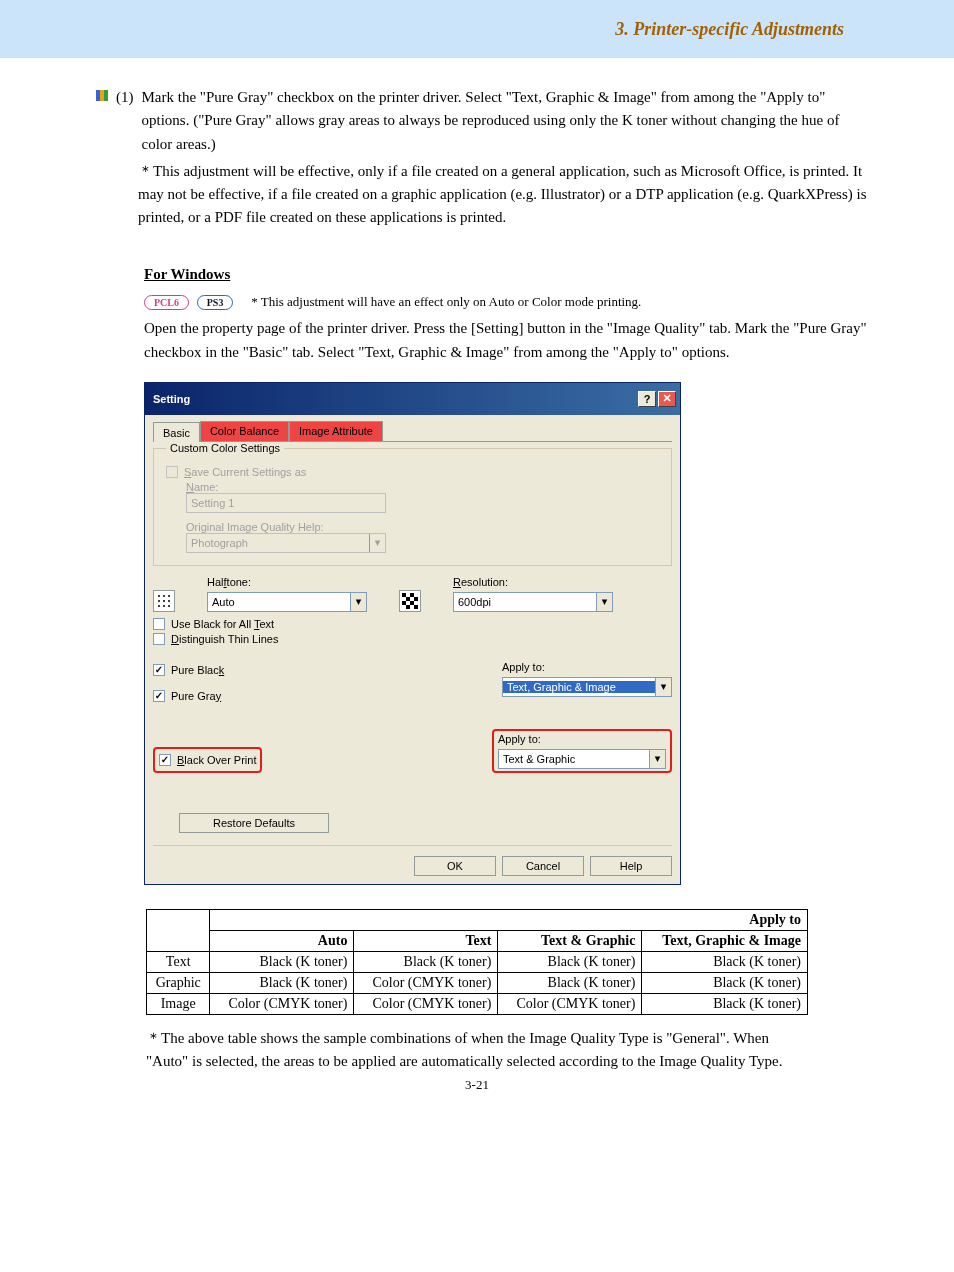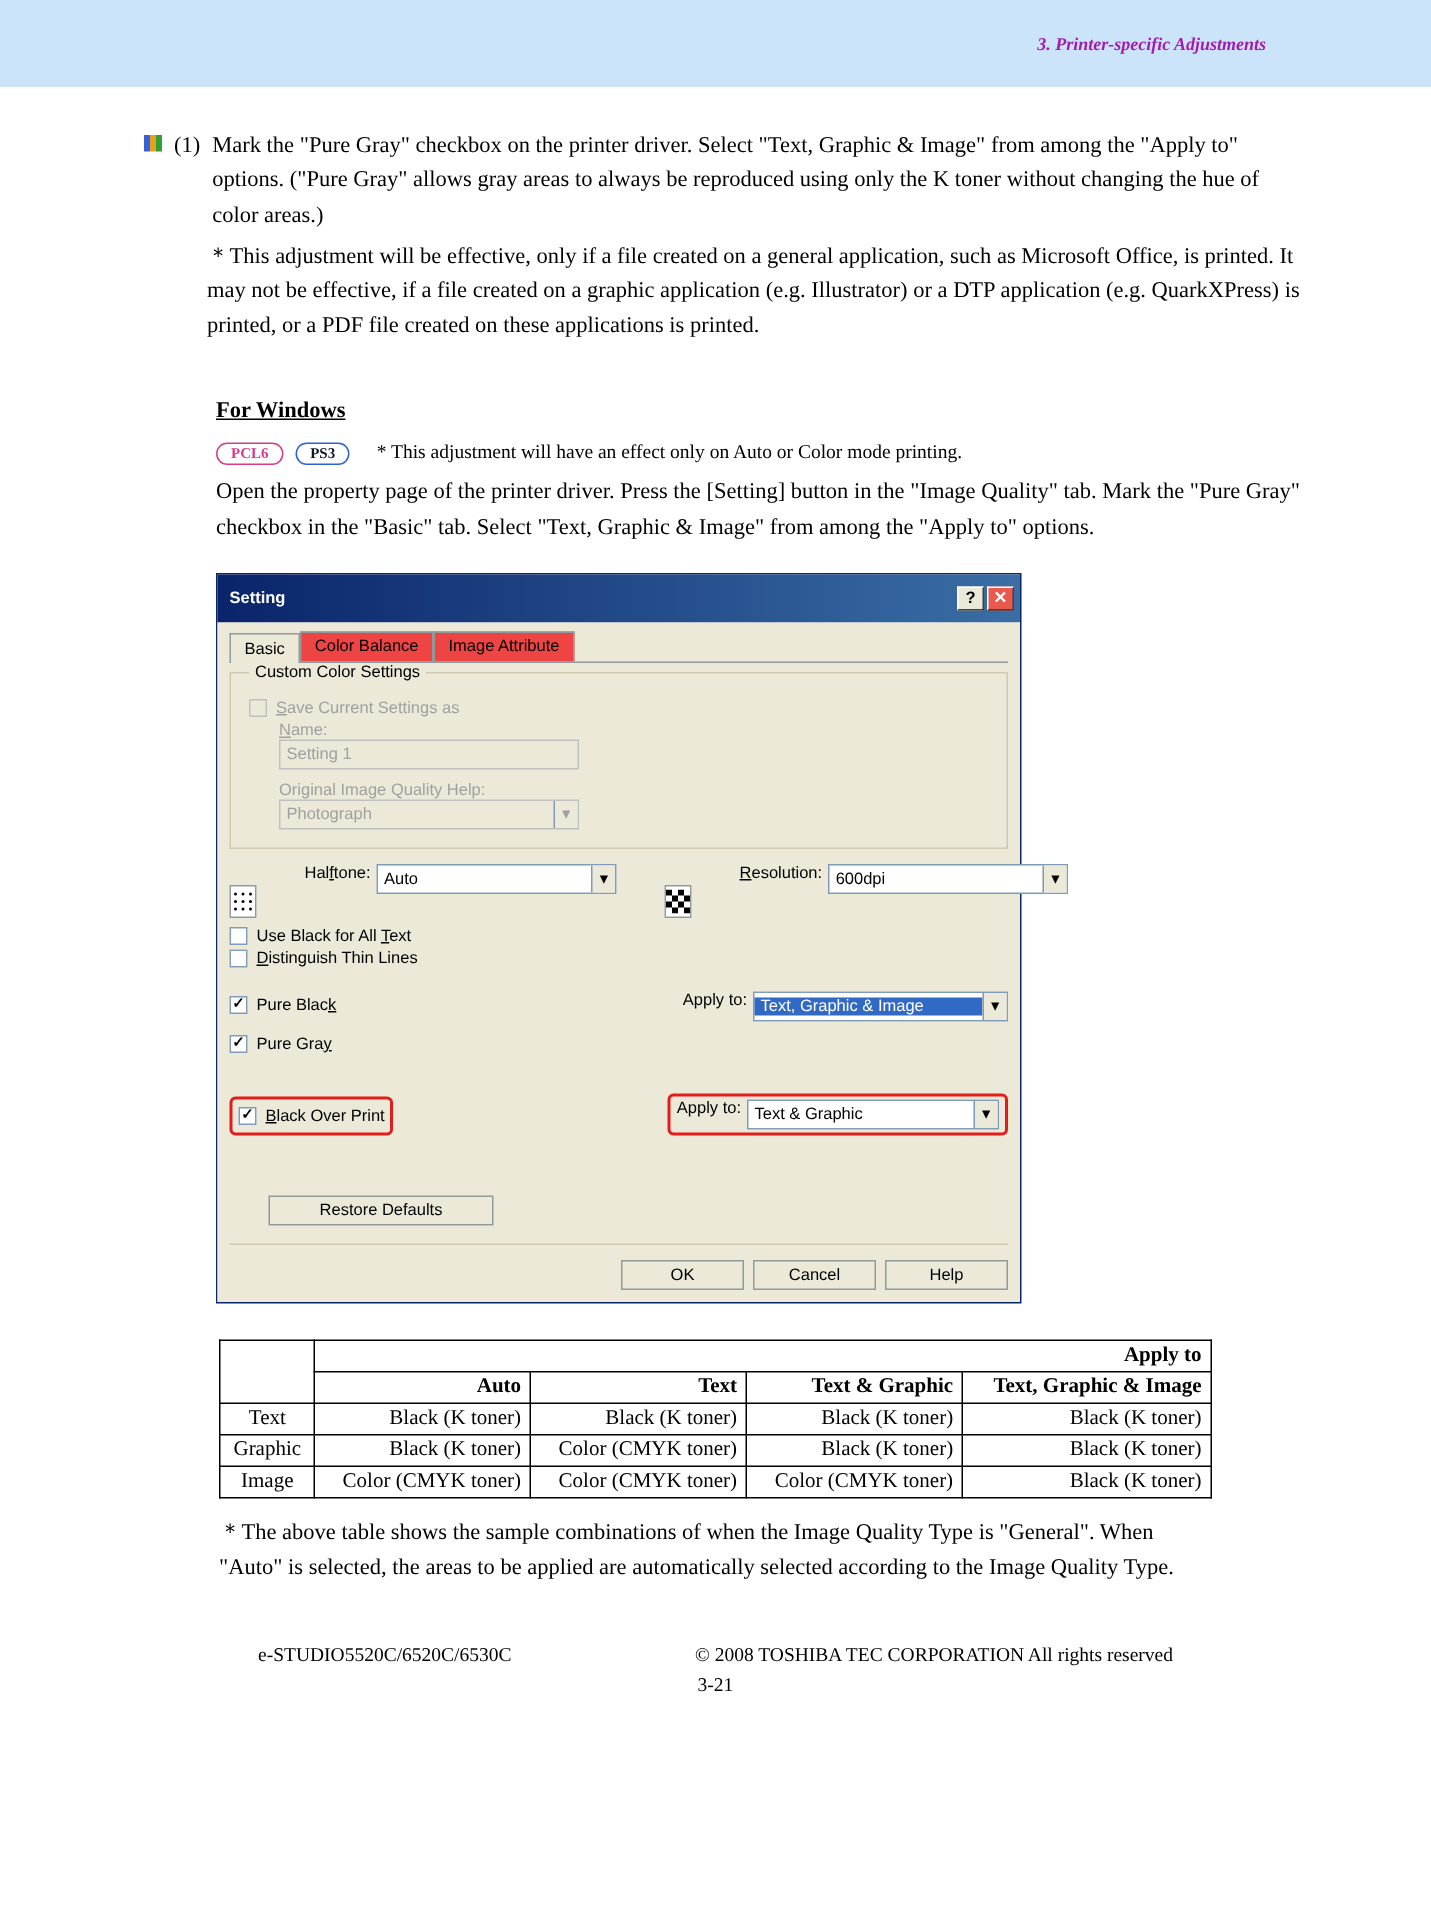--- a/index.html
+++ b/index.html
@@ -1,18 +1,18 @@
 <!DOCTYPE html>
 <html><head>
 <meta charset="utf-8">
 <style>
   *{box-sizing:border-box;margin:0;padding:0}
   body{font-family:"Times New Roman",serif;font-size:15px;color:#000;background:#fff;width:954px;margin:0 auto}
   .header-band{background:#cce4fa;height:58px;padding:0 110px 0 0;display:flex;justify-content:flex-end;align-items:center}
-  .header-title{font-weight:bold;font-style:italic;font-size:12px;color:#a21caf}
+  .header-title{font-weight:bold;font-style:italic;font-size:18px;color:#a16207}
   .content{padding:28px 86px 0 86px}
   .section1{margin-left:10px}
   .para1{line-height:1.55;margin-bottom:4px;display:flex;gap:8px}
   .flag-icon{margin-top:4px}
   .flag-icon span{display:inline-block;width:4px;height:11px;vertical-align:top}
   .fi-b{background:#3a62d7}
   .fi-o{background:#e8a021}
   .fi-g{background:#30a030}
   .para1-text{flex:1}
   .star-note{margin-left:42px;line-height:1.55}
@@ -40,21 +40,21 @@
   .chk-row{display:flex;align-items:center;margin:3px 0}
   .chk{width:12px;height:12px;border:1px solid #7f9db9;background:#fff;margin-right:6px;display:inline-flex;align-items:center;justify-content:center;font-size:10px;line-height:1;font-weight:bold}
   .chk.disabled{background:#ece9d8;border-color:#c0c0c0}
   .lbl{font-size:11px}
   .dropdown{display:flex;align-items:center;border:1px solid #7f9db9;background:#fff;height:20px;width:170px}
   .dd-text{flex:1;padding:0 4px}
   .dd-btn{width:16px;height:18px;background:#ece9d8;border-left:1px solid #7f9db9;display:flex;align-items:center;justify-content:center}
   .dd-disabled{background:#ece9d8;border-color:#c0c0c0;color:#a0a0a0}
   .indent{margin-left:20px}
   .row2{display:flex;gap:32px;margin:6px 0}
-  .col{display:flex;flex-direction:row;gap:4px}
+  .col{display:flex;flex-direction:column;gap:4px}
   .icon-box{width:22px;height:22px;border:1px solid #919b9c;background:#fff;display:flex;align-items:center;justify-content:center;margin-top:14px}
   .halftone-icon svg,.res-icon svg{width:16px;height:16px}
   .red-box{border:2px solid #e51c1c;border-radius:4px;padding:2px 4px;display:inline-block}
   .apply-dd-selected{background:#316ac5;color:#fff;padding:0 4px;flex:1}
   .btn{border:1px solid #919b9c;background:#ece9d8;padding:3px 0;width:82px;text-align:center;font-size:11px}
   .btn-row{display:flex;justify-content:flex-end;gap:6px;margin-top:8px}
   .table-wrap{margin:24px 60px 0 60px}
   table{border-collapse:collapse;width:100%;font-size:14px}
   th,td{border:1px solid #000;padding:2px 6px;text-align:right}
   th{font-weight:bold}
@@ -262,19 +262,15 @@
         <td>Black (K toner)</td>
       </tr>
     </tbody>
       </table>
   </div>
 
   <div class="note-below">
     <span>＊</span><span>The above table shows the sample combinations of when the Image Quality Type is "General". When "Auto" is selected, the areas to be applied are automatically selected according to the Image Quality Type.</span>
   </div>
 
-  <div class="footer">
-    <span>e-STUDIO5520C/6520C/6530C</span>
-    <span>© 2008 TOSHIBA TEC CORPORATION All rights reserved</span>
-  </div>
   <div class="pagenum">3-21</div>
 
 </div>
 
 </body></html>

